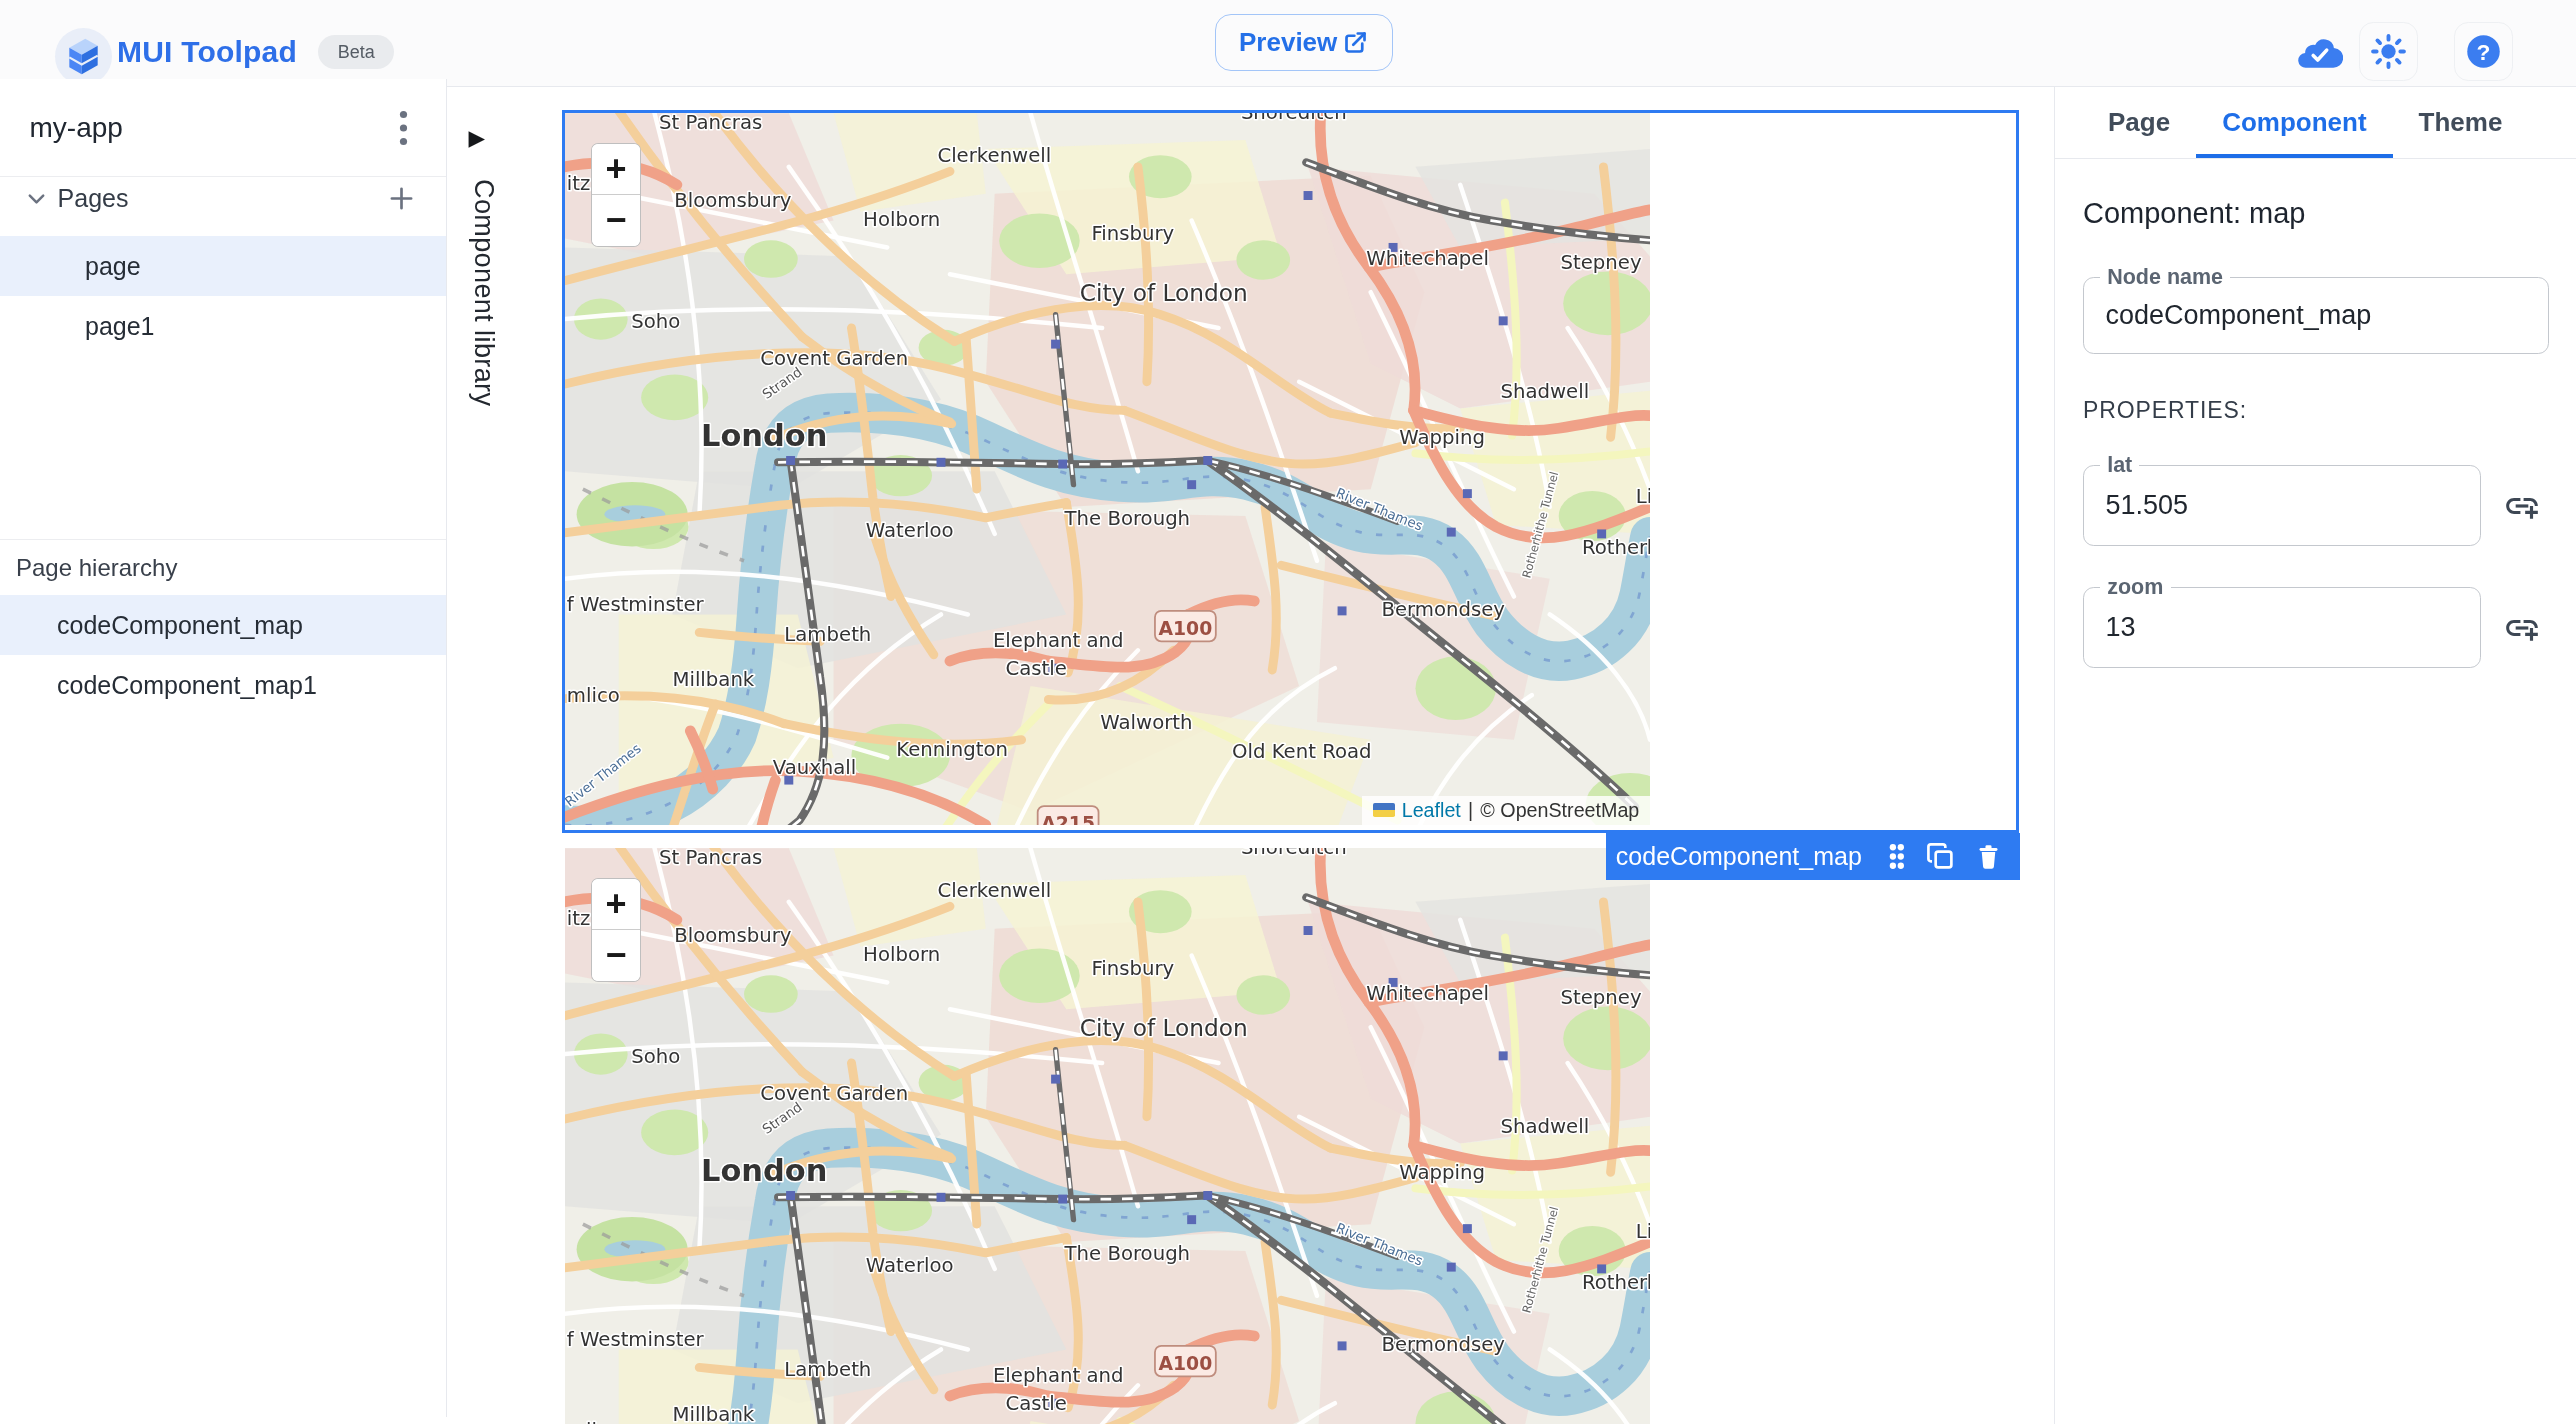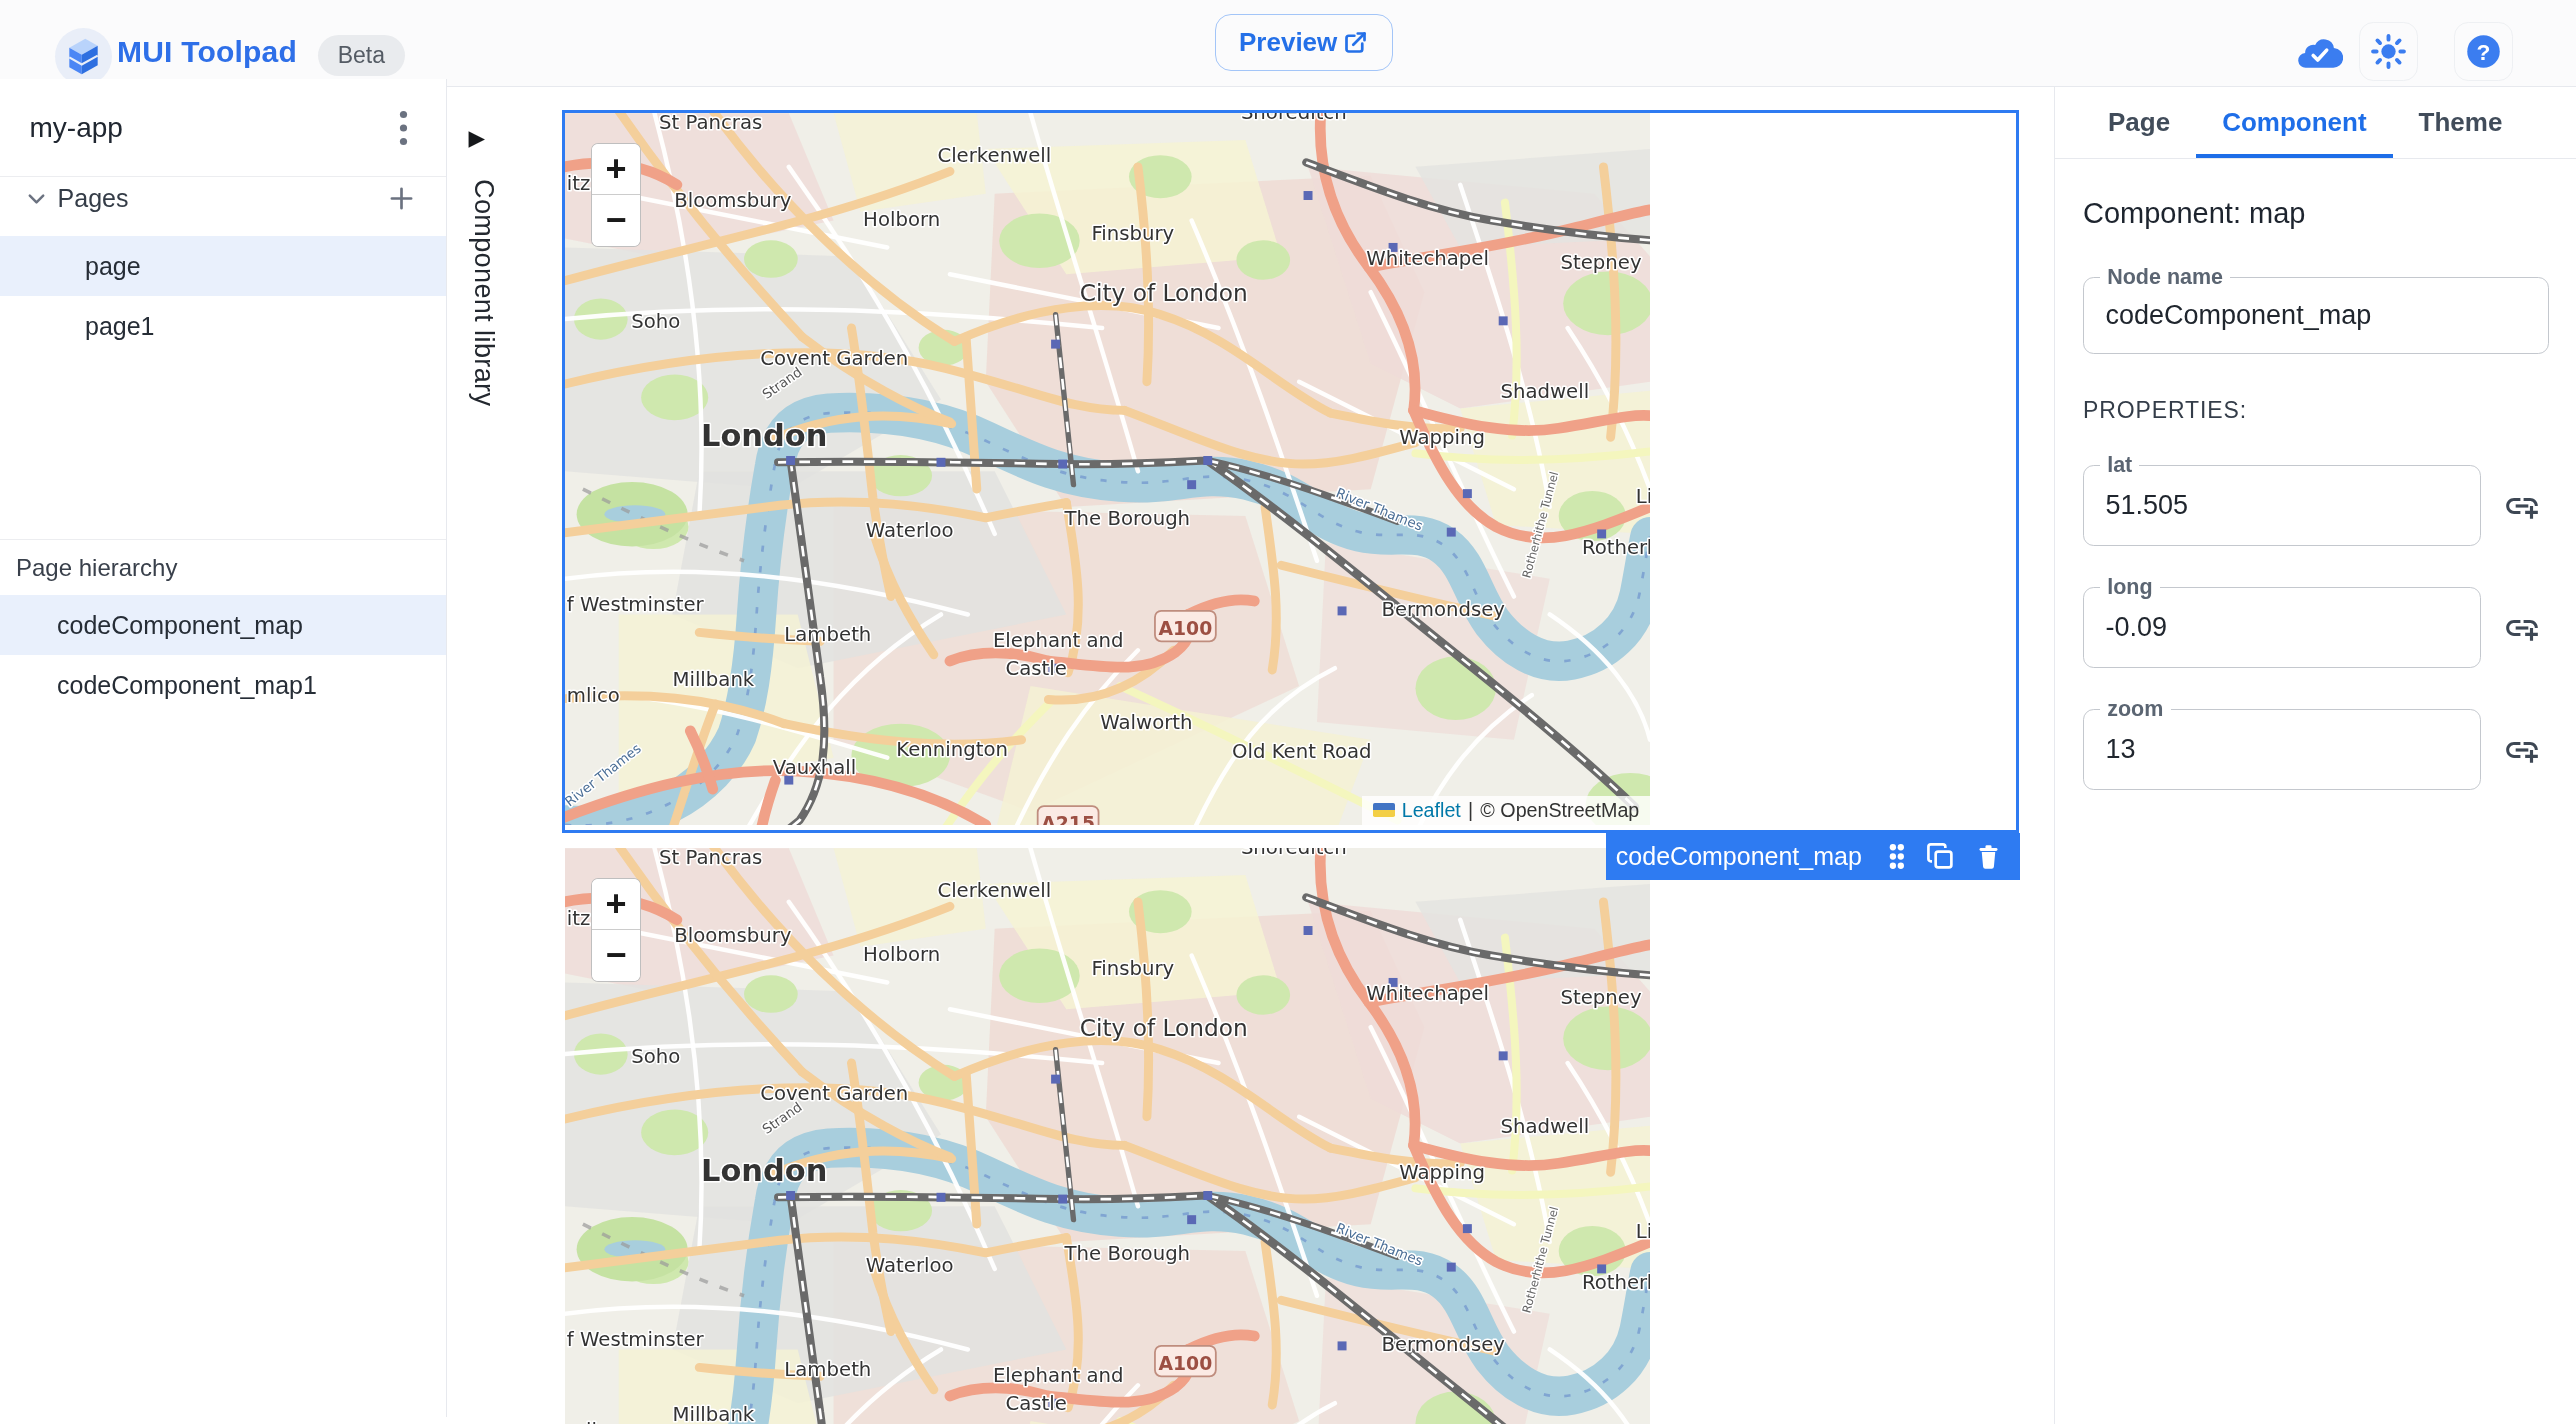--- a/index.html
+++ b/index.html
@@ -3,21 +3,21 @@
 <meta charset="utf-8">
 <style>
   * { box-sizing: border-box; margin: 0; padding: 0; }
   html,body { width: 2576px; height: 1425px; overflow: hidden; }
   body { font-family: "Liberation Sans", sans-serif; background: #fff; position: relative; color: #1f2630; }
 
   
   .header { position: absolute; left:0; top:0; width:2576px; height:87px; background:#fbfbfc; border-bottom:0.9px solid #e7e9ee; }
   .logo-wrap { position:absolute; left:55px; top:28px; width:57px; height:57px; border-radius:50%; background:#e9eef8; display:flex; align-items:center; justify-content:center; }
   .app-title { position:absolute; left:117px; top:23px; font-size:30px; font-weight:700; color:#2e6fe8; letter-spacing:0.2px; line-height:57px; height:57px; }
-  .beta-chip { position:absolute; left:318px; top:35px; height:41px; padding:0 19.7px; background:#e9ebee; border-radius:20.6px; font-size:23px; color:#545b64; display:flex; align-items:center; }
+  .beta-chip { position:absolute; left:318px; top:35px; height:34px; padding:0 19.7px; background:#e9ebee; border-radius:20.6px; font-size:18px; color:#545b64; display:flex; align-items:center; }
   .preview-btn { position:absolute; left:1215px; top:14.3px; height:57px; padding:0 23px; border:1.8px solid #a3c5f8; border-radius:16px; color:#2470e8; font-size:26px; font-weight:700; display:flex; align-items:center; gap:5px; background:transparent; cursor:pointer; }
   .hdr-iconbox { position:absolute; top:21.5px; width:59px; height:59px; border:1.8px solid #eef0f3; border-radius:14.3px; display:flex; align-items:center; justify-content:center; }
   .cloud-wrap { position:absolute; left:2290px; top:21.5px; width:59px; height:59px; display:flex; align-items:center; justify-content:center; }
 
   
   .sidebar { position:absolute; left:0; top:79px; width:447px; height:1338px; background:#fff; border-right:0.9px solid #e7e9ee; }
   .side-app-row { height:98px; display:flex; align-items:center; justify-content:space-between; padding:0 25px 0 29.5px; border-bottom:0.9px solid #ecedf0; }
   .side-app-name { font-size:28px; color:#202731; }
   .kebab { width:36px; height:39px; display:flex; align-items:center; justify-content:center; cursor:pointer; }
   .pages-header { height:59px; display:flex; align-items:center; padding:0 27px 16px 18px; }
@@ -560,36 +560,20 @@
                 <path d="M8 11h8v2H8z"></path>
                 <path d="M20.1 12H22c0-2.76-2.24-5-5-5h-4v1.9h4c1.71 0 3.1 1.39 3.1 3.1z"></path>
                 <path d="M3.9 12c0-1.71 1.39-3.1 3.1-3.1h4V7H7c-2.76 0-5 2.24-5 5s2.24 5 5 5h4v-1.9H7c-1.71 0-3.1-1.39-3.1-3.1z"></path>
                 <path d="M19 12h-2v3h-3v2h3v3h2v-3h3v-2h-3z"></path>
               </svg>
             </span>
           </span>
         </div>
         <div class="prop-row">
           <div class="mui-field">
-            <span class="flabel">long</span>
-            <span class="fvalue">-0.09</span>
-          </div>
-          <span class="bind-btn">
-            <span>
-              <svg class="icon-svg" width="38" height="38" viewBox="0 0 24 24" fill="#3d4754">
-                <path d="M8 11h8v2H8z"></path>
-                <path d="M20.1 12H22c0-2.76-2.24-5-5-5h-4v1.9h4c1.71 0 3.1 1.39 3.1 3.1z"></path>
-                <path d="M3.9 12c0-1.71 1.39-3.1 3.1-3.1h4V7H7c-2.76 0-5 2.24-5 5s2.24 5 5 5h4v-1.9H7c-1.71 0-3.1-1.39-3.1-3.1z"></path>
-                <path d="M19 12h-2v3h-3v2h3v3h2v-3h3v-2h-3z"></path>
-              </svg>
-            </span>
-          </span>
-        </div>
-        <div class="prop-row">
-          <div class="mui-field">
             <span class="flabel">zoom</span>
             <span class="fvalue">13</span>
           </div>
           <span class="bind-btn">
             <span>
               <svg class="icon-svg" width="38" height="38" viewBox="0 0 24 24" fill="#3d4754">
                 <path d="M8 11h8v2H8z"></path>
                 <path d="M20.1 12H22c0-2.76-2.24-5-5-5h-4v1.9h4c1.71 0 3.1 1.39 3.1 3.1z"></path>
                 <path d="M3.9 12c0-1.71 1.39-3.1 3.1-3.1h4V7H7c-2.76 0-5 2.24-5 5s2.24 5 5 5h4v-1.9H7c-1.71 0-3.1-1.39-3.1-3.1z"></path>
                 <path d="M19 12h-2v3h-3v2h3v3h2v-3h3v-2h-3z"></path>

